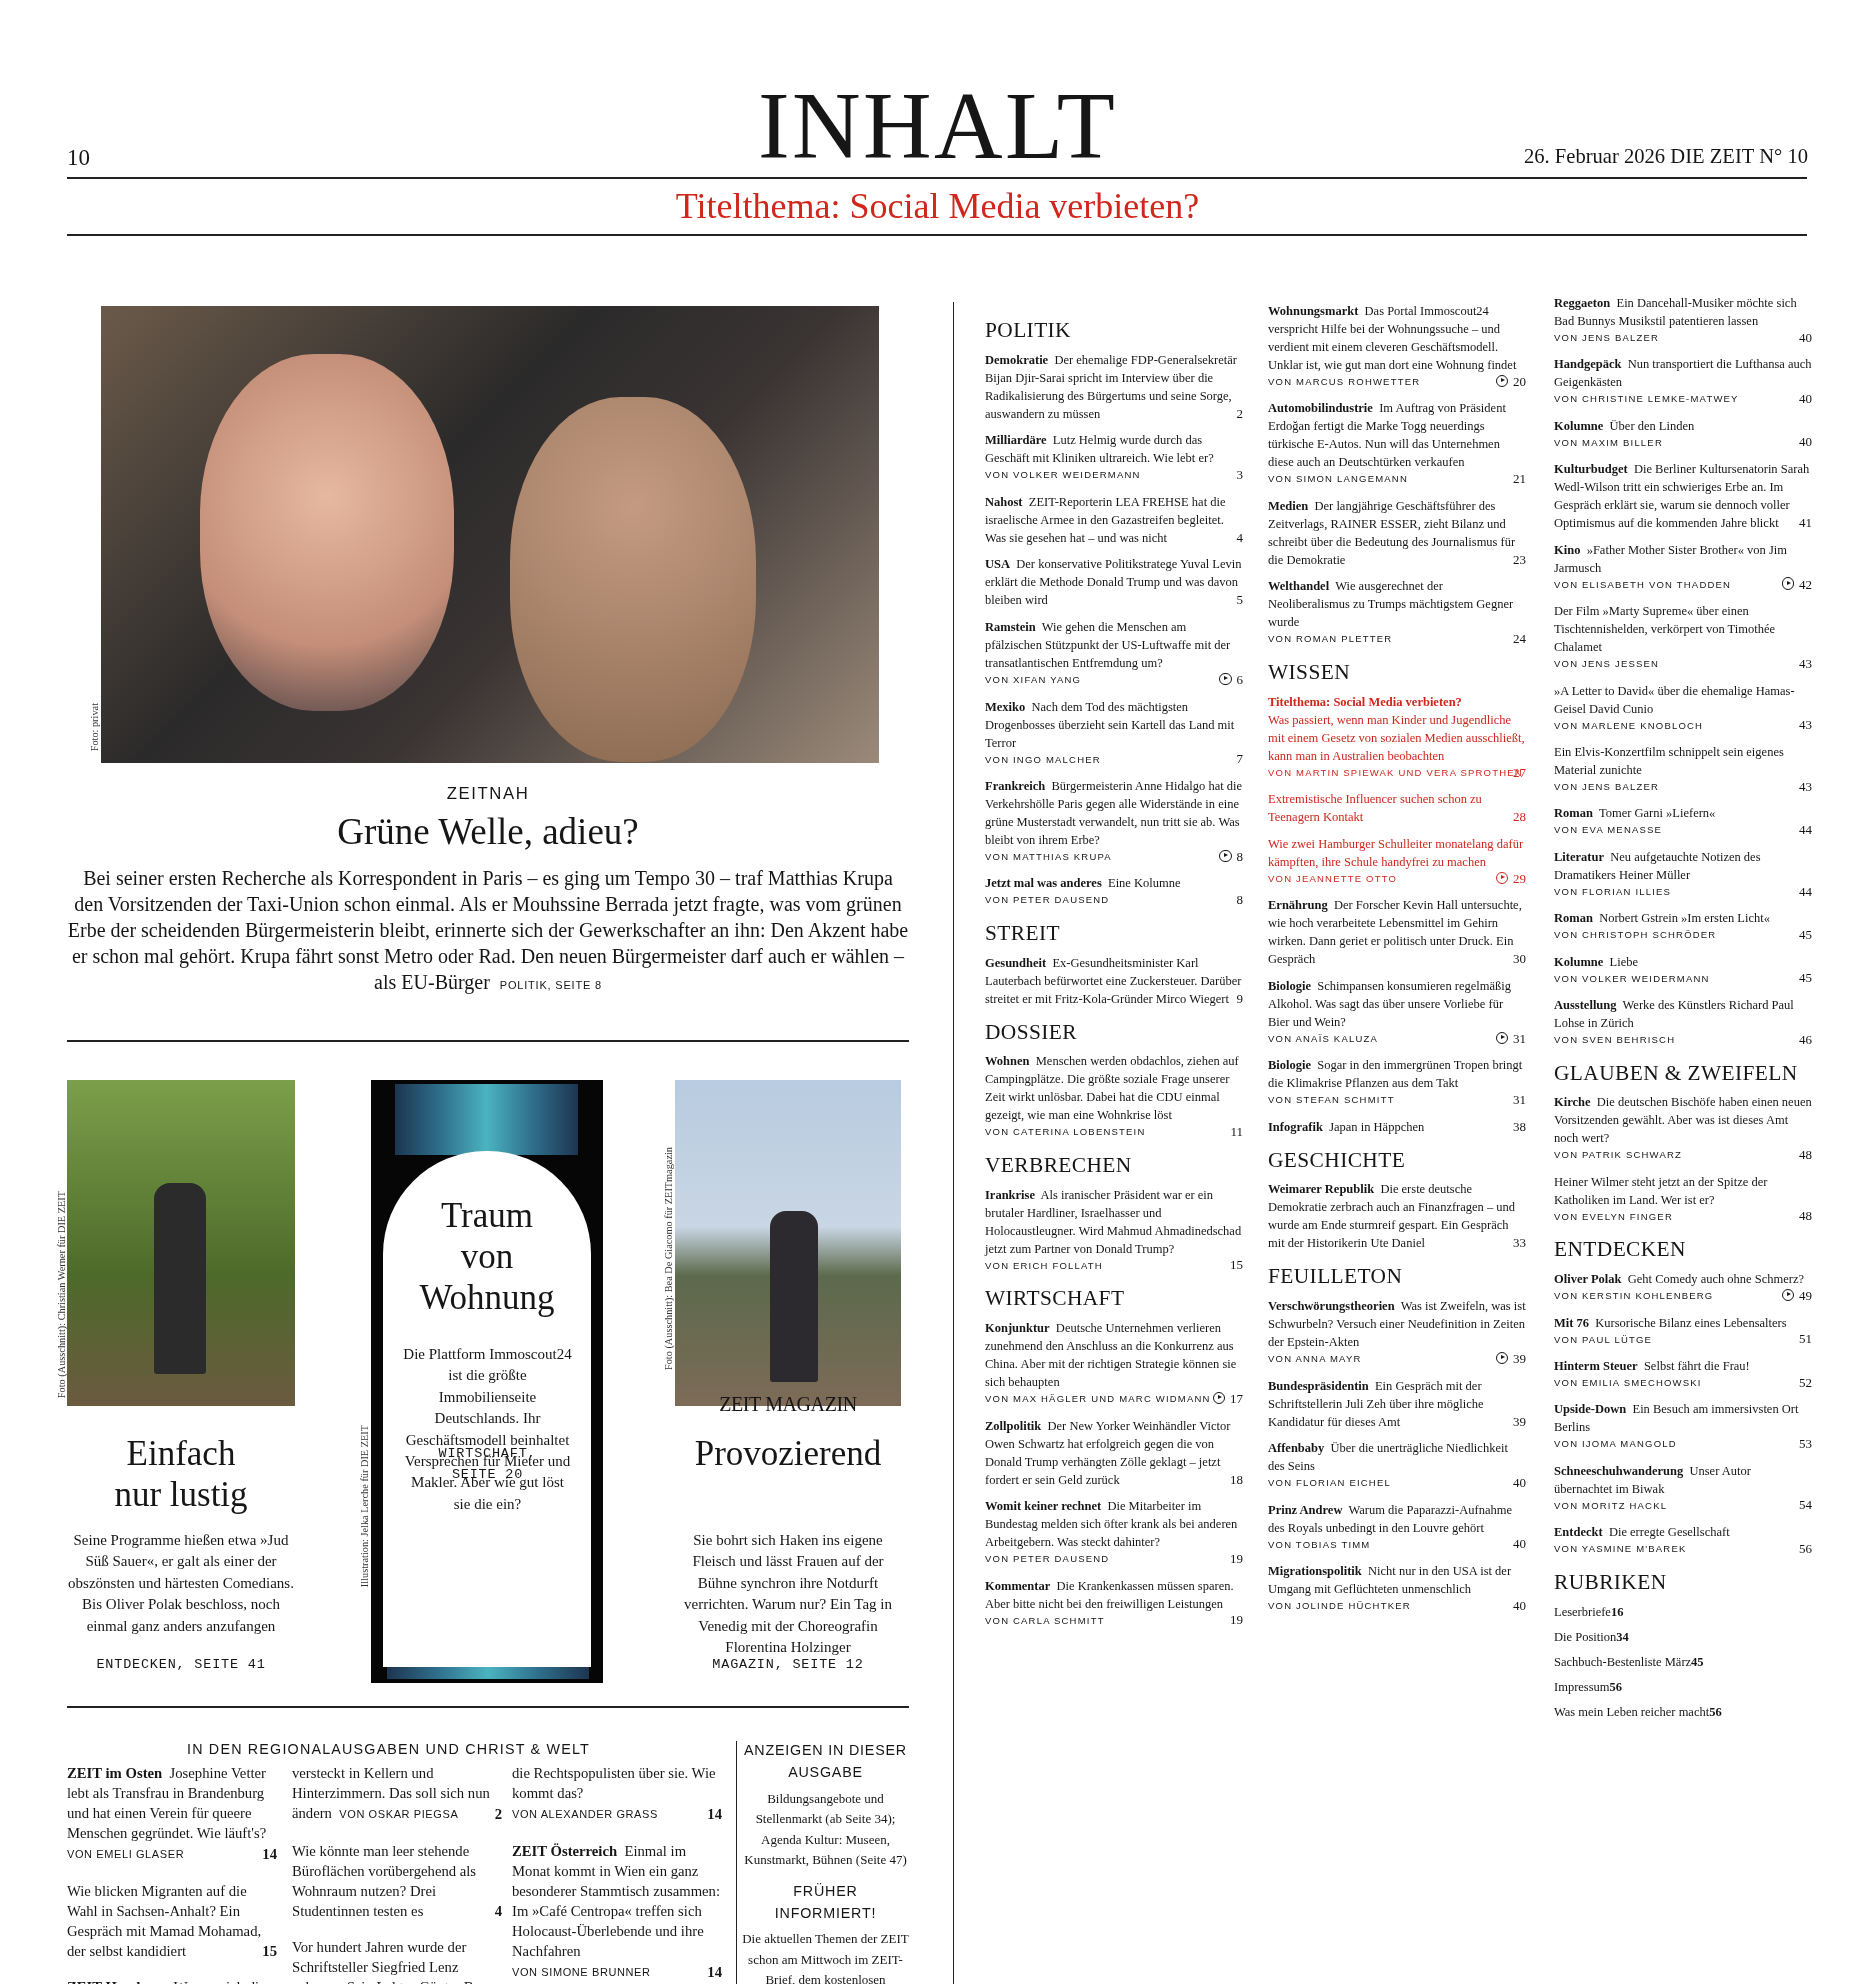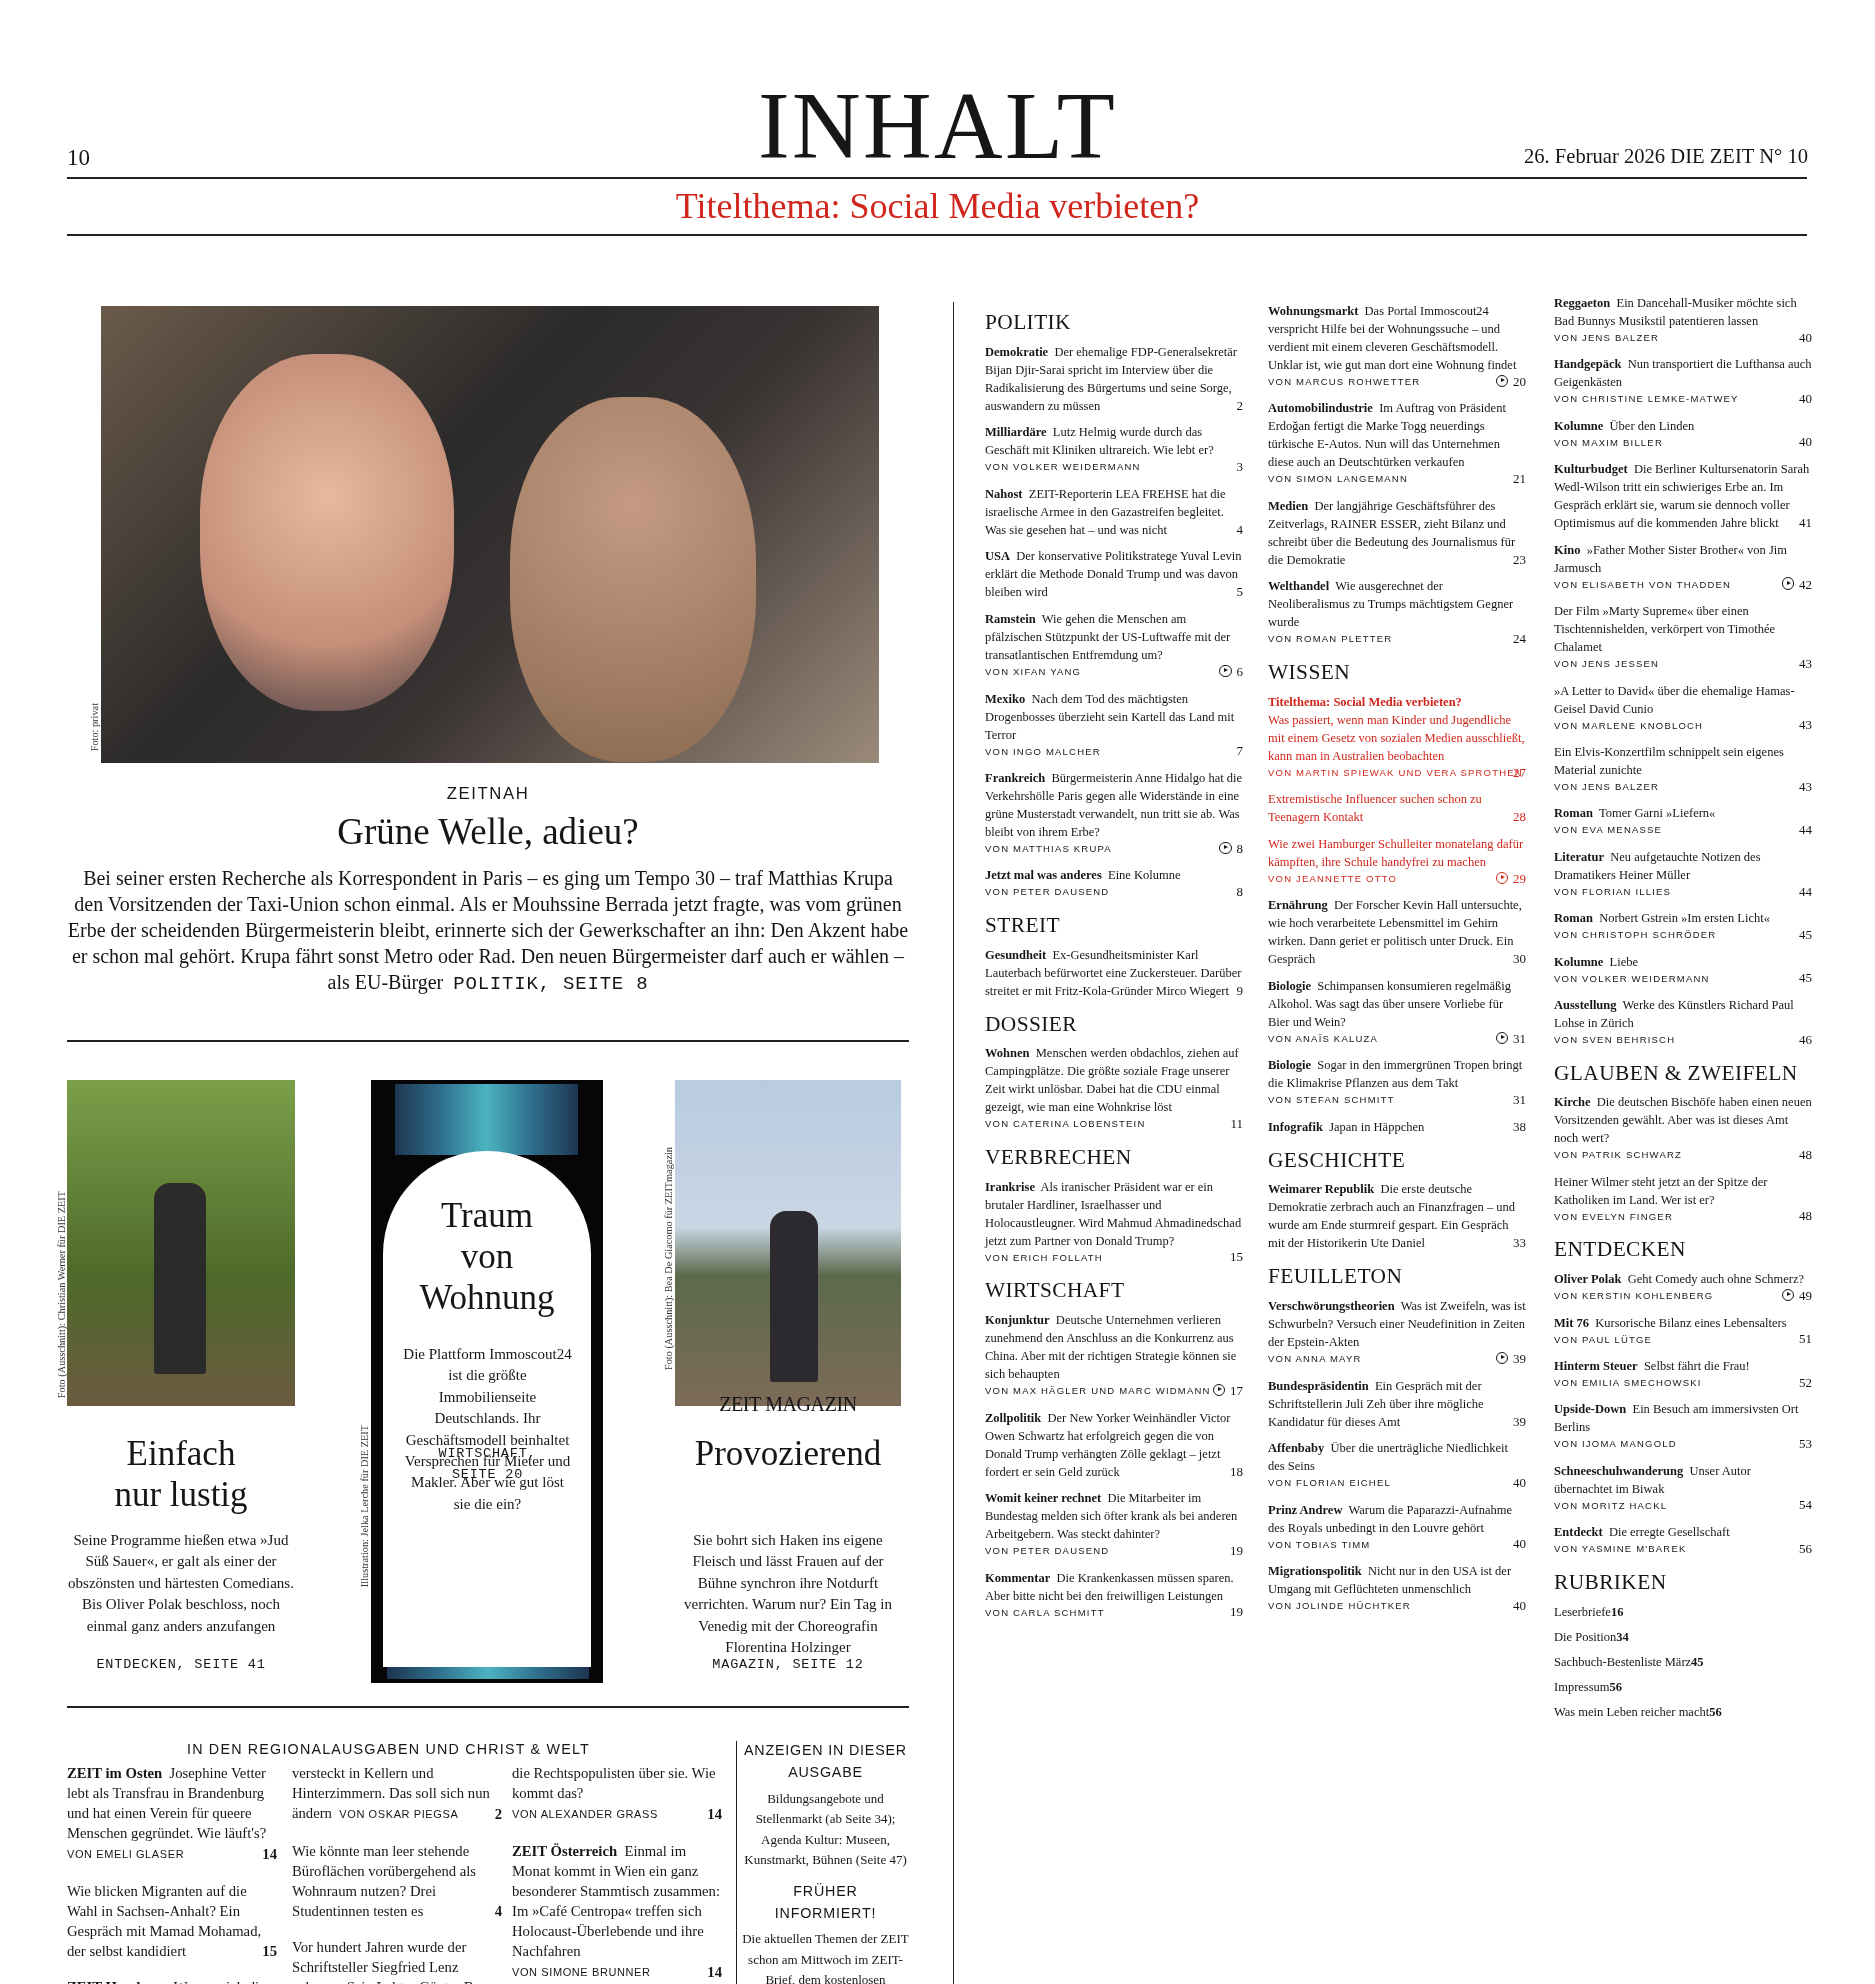--- a/index.html
+++ b/index.html
@@ -15,21 +15,21 @@
 .hr{height:2px;background:#222}
 #hr1{left:67px;width:1740px;top:177px}
 #topic{left:0;width:1875px;top:185px;text-align:center;font-size:36px;color:#d0261c}
 #hr2{left:67px;width:1740px;top:234px;height:1.6px}
 
 #leadphoto{left:101px;top:306px;width:778px;height:457px;background:linear-gradient(135deg,#6b5a4a 0%,#2b2a2a 40%,#3a3433 60%,#9b8a7a 100%)}
 .credit{font-size:10.3px;color:#333;writing-mode:vertical-rl;transform:rotate(180deg)}
 #lead-kicker{left:67px;width:842px;top:784px;text-align:center;font-size:16.7px;letter-spacing:1.6px}
 #lead-head{left:67px;width:842px;top:810px;text-align:center;font-size:37px}
 #lead-body{left:67px;width:842px;top:865px;text-align:center;font-size:20px;line-height:26px}
-#lead-body .ref{font-family:Liberation Mono, monospace;font-size:19px;letter-spacing:0.8px}
+#lead-body .ref{font-family:Liberation Sans, sans-serif;font-size:11px;letter-spacing:0.8px}
 #hr3{left:67px;width:842px;top:1040px;height:1.6px}
 .teaser-head{text-align:center;font-size:35px;line-height:41px}
 .teaser-body{text-align:center;font-size:15px;line-height:21.4px}
 .teaser-ref{text-align:center;font-size:13.5px;letter-spacing:0.8px;font-family:Liberation Mono, monospace}
 #t1-img{left:67px;top:1080px;width:228px;height:326px;background:linear-gradient(180deg,#7b9f4a,#4e6a2a 60%,#6b5a40)}
 #t2-box{left:371px;top:1080px;width:232px;height:603px;background:#060606;border-radius:0}
 #t2-inner{left:383px;top:1151px;width:208px;height:516px;background:#fff;border-radius:103px 103px 0 0}
 #t3-img{left:675px;top:1080px;width:226px;height:326px;background:linear-gradient(180deg,#b8cbe0 0%,#c9d6e4 45%,#5c6a4c 60%,#7d6b58 100%)}
 #hr4{left:67px;width:842px;top:1706px;height:1.6px}
 
@@ -40,21 +40,21 @@
 .by{font-family:"Liberation Sans",sans-serif;font-size:11px;letter-spacing:0.6px}
 .pg{position:absolute;right:0;bottom:0;font-weight:700}
 #reg-div{left:736px;top:1741px;width:0.8px;height:373px;background:#222}
 #ads{left:742px;width:167px;top:1739px;text-align:center}
 #ads .h{font-family:"Liberation Sans",sans-serif;font-size:14.3px;letter-spacing:0.8px;line-height:22px}
 #ads .t{font-size:13px;line-height:20.6px;margin:5.6px 0 8.7px}
 
 #coldiv{left:953px;top:302px;width:0.8px;height:1834px;background:#222}
 .toc{width:258px;font-size:12.5px;line-height:18px}
 .toc .sec{font-size:21.4px;letter-spacing:0.4px;margin:12px 0 8.7px;line-height:24px}
-.toc .sec.first{margin-top:8px}
+.toc .sec.first{margin-top:16px}
 .toc .it{position:relative;margin-bottom:8.7px}
 .toc .it b{font-weight:700}
 .toc .by{font-size:9.5px;letter-spacing:1.2px;display:block;line-height:16.7px}
 .toc .num{position:absolute;right:0;bottom:0;font-weight:400;font-size:13px}
 .toc .num .play{display:inline-block;width:12.7px;height:12.7px;border:1.2px solid #161616;border-radius:50%;margin-right:4.8px;vertical-align:-1.6px;position:relative}
 .toc .num .play:after{content:"";position:absolute;left:4px;top:2.4px;border-left:4.8px solid #161616;border-top:2.8px solid transparent;border-bottom:2.8px solid transparent}
 .toc .it.red .num .play{border-color:#d0261c}
 .toc .it.red .num .play:after{border-left-color:#d0261c}
 .toc .rub{display:flex;margin-bottom:7.1px}
 .toc .rub span:last-child{font-weight:700}

